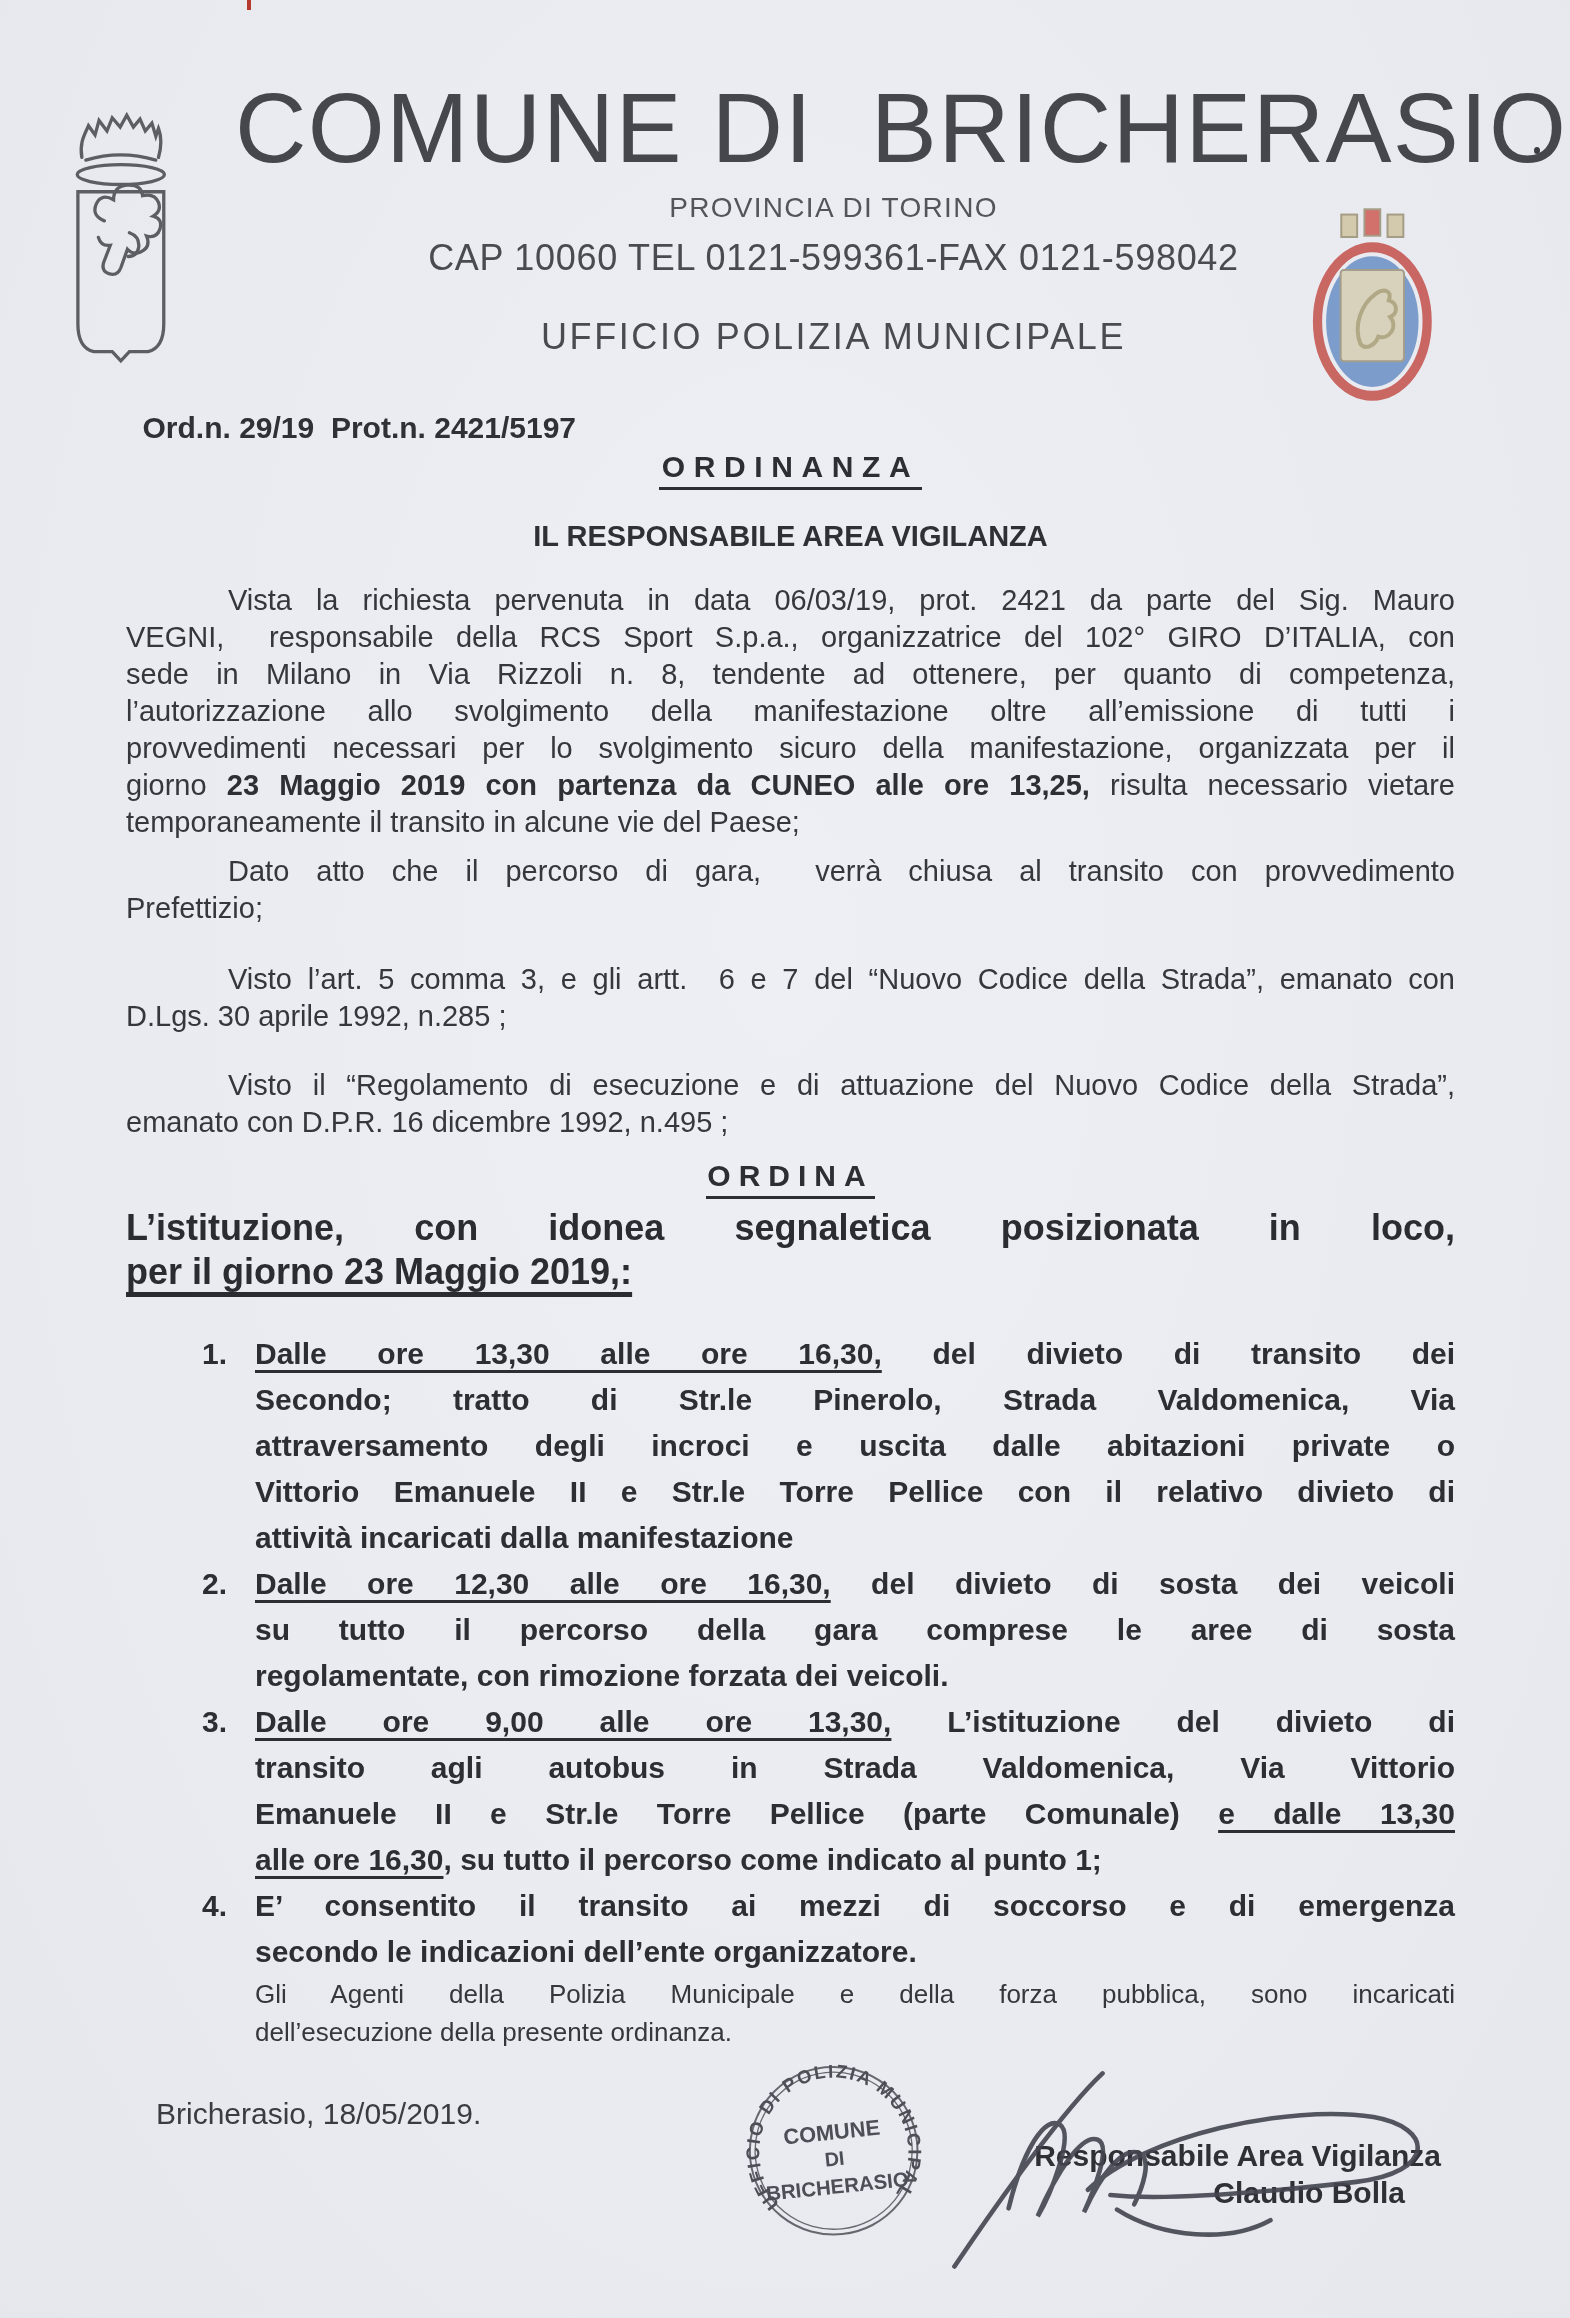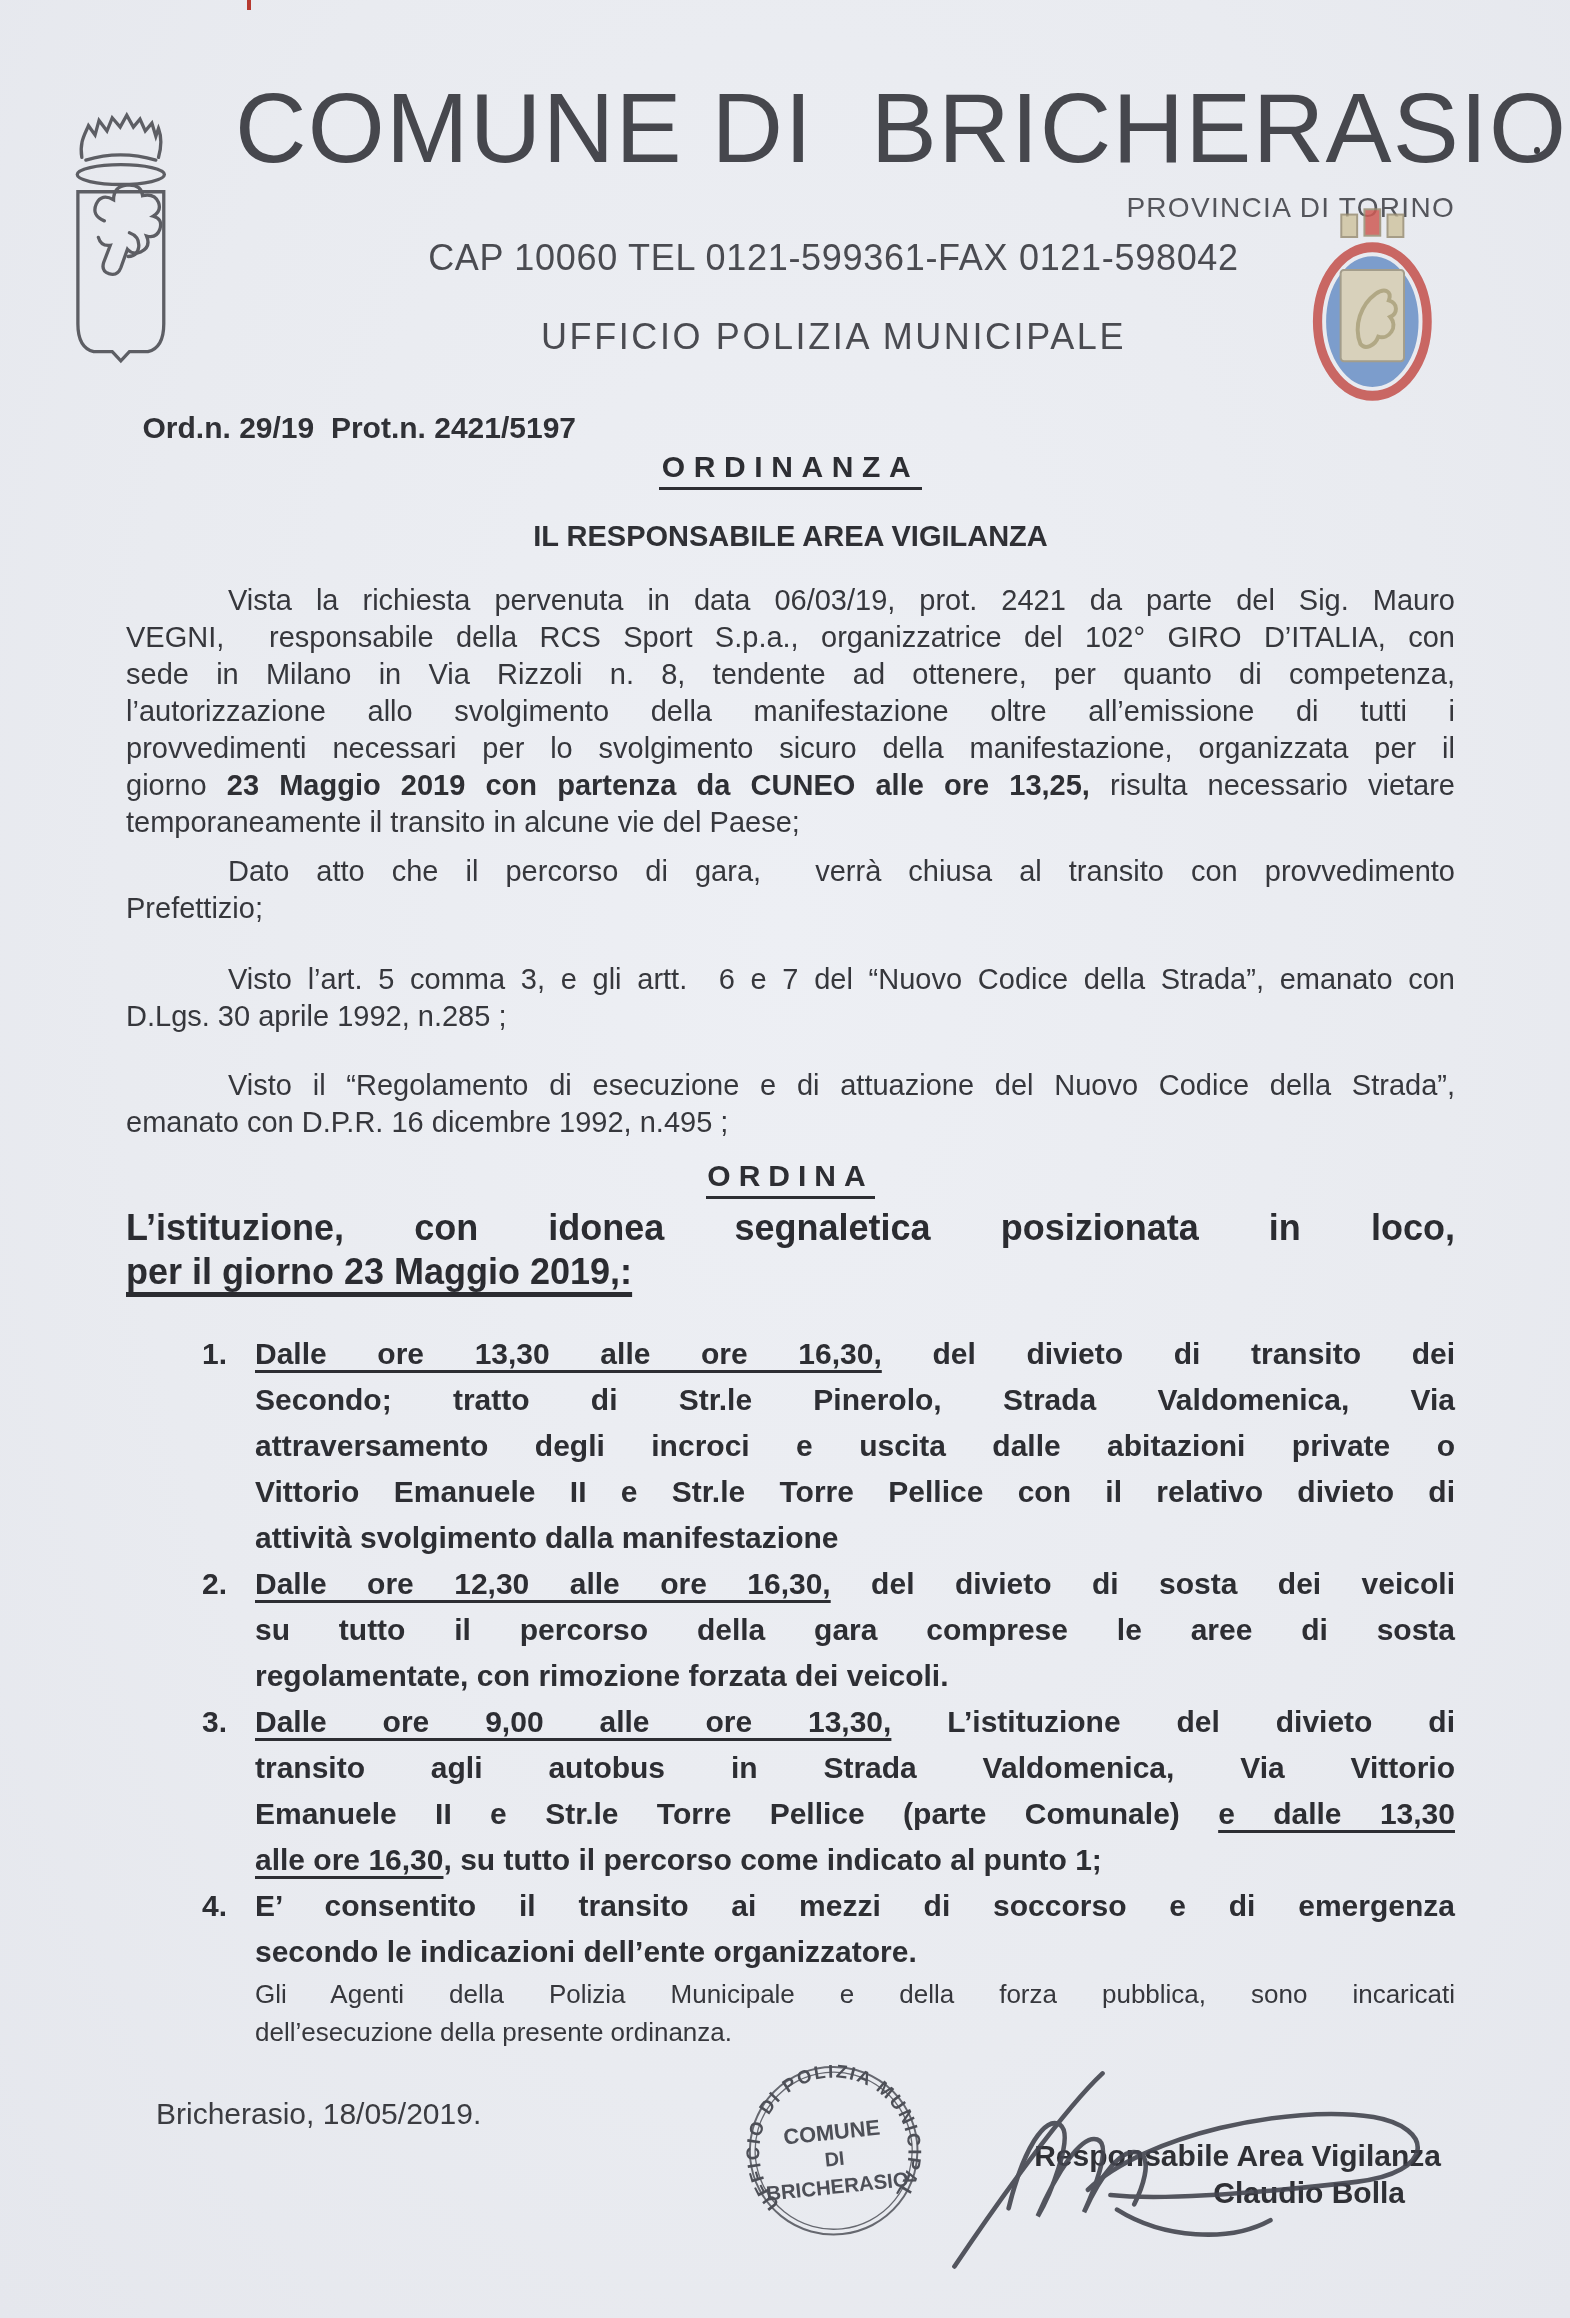--- a/index.html
+++ b/index.html
@@ -8,21 +8,21 @@
     width:1571px;height:2319px;
     background:#eaecf1;
     background-image:radial-gradient(ellipse at 50% 40%, #edeff4 0%, #e9ebf0 60%, #e5e7ed 100%);
     font-family:"Liberation Sans", sans-serif;
     color:#38393e;
     overflow:hidden;
   }
   
   .hdr-text{position:absolute;left:212px;top:0;width:1243px;text-align:center;}
   .title{margin-top:78px;font-size:99px;line-height:1.0;font-weight:400;letter-spacing:1.3px;color:#46474d;white-space:nowrap;margin-left:23px;}
-  .prov{margin-top:14.5px;font-size:28px;letter-spacing:1.3px;color:#54555b;text-align:right;}
+  .prov{margin-top:14.5px;font-size:28px;letter-spacing:1.3px;color:#54555b;}
   .cap{margin-top:13px;font-size:36px;letter-spacing:0.7px;color:#4a4b51;}
   .uff{margin-top:37px;font-size:36px;letter-spacing:2.6px;color:#4a4b51;}
   .crest-left{position:absolute;left:66px;top:91px;}
   .crest-right{position:absolute;left:1304px;top:204px;}
   .speck-red{position:absolute;left:247px;top:0;width:4px;height:10px;background:#b6392f;}
   .speck-dot{position:absolute;left:1534px;top:147px;width:6px;height:7.3px;border-radius:50%;background:#3c3c40;}
   
   .content{position:absolute;left:126px;top:411px;width:1329px;}
   .ref{margin-left:16.5px;font-size:30px;font-weight:700;color:#303136;line-height:34px;}
   .h-center{text-align:center;}
@@ -144,21 +144,21 @@
     </div>
 
     <div class="list">
 
       <div class="item">
         <span class="num">1.</span>
         <div class="jline"><span class="u">Dalle ore 13,30 alle ore 16,30,</span><span> del divieto di transito dei</span></div>
         <div class="jline">Secondo; tratto di Str.le Pinerolo, Strada Valdomenica, Via</div>
         <div class="jline">attraversamento degli incroci e uscita dalle abitazioni private o</div>
         <div class="jline">Vittorio Emanuele II e Str.le Torre Pellice con il relativo divieto di</div>
-        <div class="nline">attività svolgimento dalla manifestazione</div>
+        <div class="nline">attività incaricati dalla manifestazione</div>
       </div>
 
       <div class="item">
         <span class="num">2.</span>
         <div class="jline"><span class="u">Dalle ore 12,30 alle ore 16,30,</span><span> del divieto di sosta dei veicoli</span></div>
         <div class="jline">su tutto il percorso della gara comprese le aree di sosta</div>
         <div class="nline">regolamentate, con rimozione forzata dei veicoli.</div>
       </div>
 
       <div class="item">

